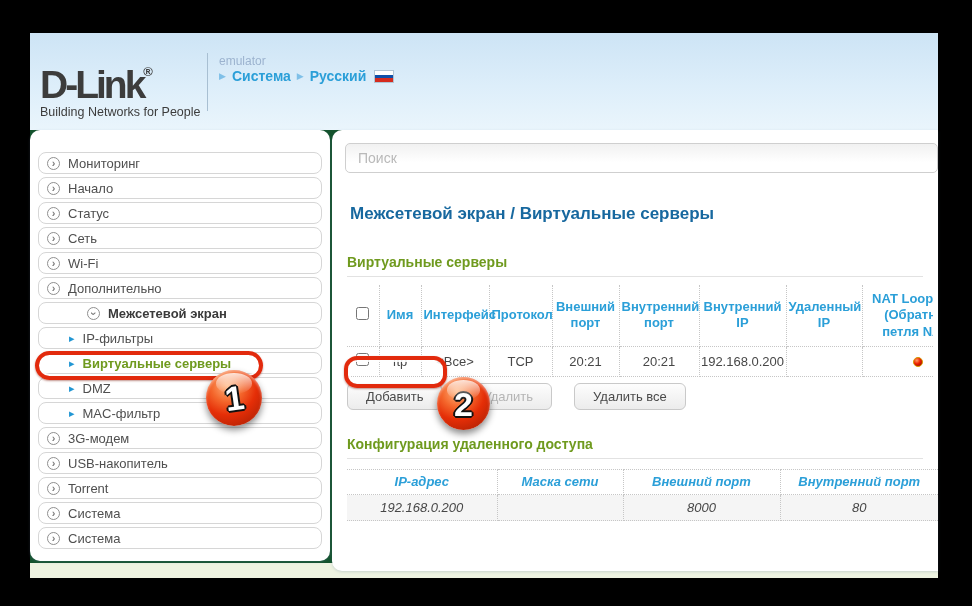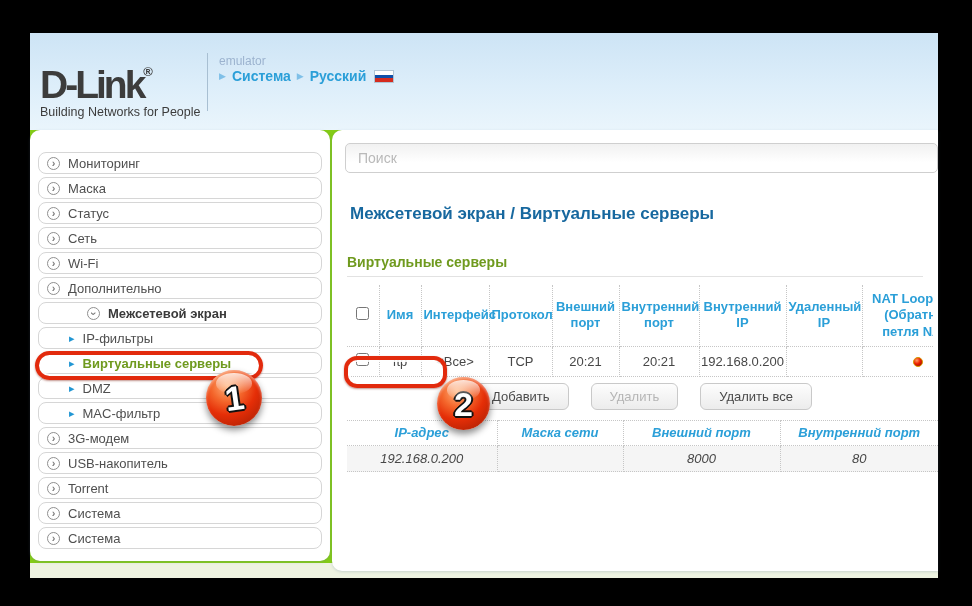--- a/index.html
+++ b/index.html
@@ -5,21 +5,21 @@
   * { margin:0; padding:0; box-sizing:border-box; }
   html,body { width:972px; height:606px; }
   body {
     background:#000;
     position:relative;
     overflow:hidden;
     font-family:"Liberation Sans","DejaVu Sans",sans-serif;
   }
   .page {
     position:absolute; left:30px; top:33px; width:908px; height:545px;
-    background:#84cc16;
+    background:#14532d;
   }
   
   .page-header {
     height:97px; position:relative;
     background:linear-gradient(180deg,#cde4f5 0%,#ddeefa 55%,#eaf5fc 100%);
   }
   .logo { position:absolute; left:10px; top:20px; color:#3c3c3c; }
   .logo-text { font-size:39px; font-weight:bold; letter-spacing:-3px; line-height:38px; }
   .logo-reg { font-size:13px; vertical-align:22px; letter-spacing:0; }
   .logo-tagline { font-size:12.5px; font-weight:normal; letter-spacing:0; margin-top:1px; }
@@ -94,21 +94,21 @@
   .nat-inner { width:110px; text-align:center; }
   table.ra th { border-top:1px dotted #c6c6c6; padding:4px 2px; }
   table.ra td { height:26px; background:#f5f5f5; }
   input[type="checkbox"] { width:13px; height:13px; }
   .led {
     display:inline-block; width:10px; height:10px; border-radius:50%;
     border:1px solid #d89a00;
     background:radial-gradient(circle at 35% 30%, #ff9d62 0%, #ef2000 45%, #7e0a00 100%);
     vertical-align:middle;
   }
-  .btn-row { margin:6px 0 0 15px; display:flex; gap:22px;justify-content:center; }
+  .btn-row { margin:6px 0 0 15px; display:flex; gap:22px; }
   .btn {
     height:27px; padding:0 18px; border:1px solid #c9c9c9; border-radius:6px;
     background:linear-gradient(180deg,#fdfdfd,#ececec);
     font-size:13px; color:#4a4a4a; font-family:inherit; cursor:pointer;
   }
   .btn.disabled { color:#b5b5b5; cursor:default; }
   
   .ann-rect {
     position:absolute; border:4px solid #e22a0d; z-index:20;
     box-shadow:inset 0 0 0 2px rgba(255,255,255,.9), 0 1px 2px rgba(120,20,5,.45);
@@ -159,21 +159,21 @@
   <div class="page-body">
     <div class="footer-strip"></div>
 
     <div class="sidebar">
       <div class="side-item">
           <span class="side-icon">›</span>
           <span class="side-label">Мониторинг</span>
         </div>
       <div class="side-item">
           <span class="side-icon">›</span>
-          <span class="side-label">Маска</span>
+          <span class="side-label">Начало</span>
         </div>
       <div class="side-item">
           <span class="side-icon">›</span>
           <span class="side-label">Статус</span>
         </div>
       <div class="side-item">
           <span class="side-icon">›</span>
           <span class="side-label">Сеть</span>
         </div>
       <div class="side-item">
@@ -276,20 +276,21 @@
         </tr>
       </tbody>
         </table>
 
       <div class="btn-row">
         <button class="btn">Добавить</button>
         <button class="btn disabled">Удалить</button>
         <button class="btn">Удалить все</button>
       </div>
 
+      <div class="section-title second">Конфигурация удаленного доступа</div>
       <table class="ra">
         <colgroup>
           <col style="width:150px">
             <col style="width:126px">
             <col style="width:157px">
             <col style="width:158px">
         </colgroup>
         <tbody>
             <tr>
           <th>IP-адрес</th>

